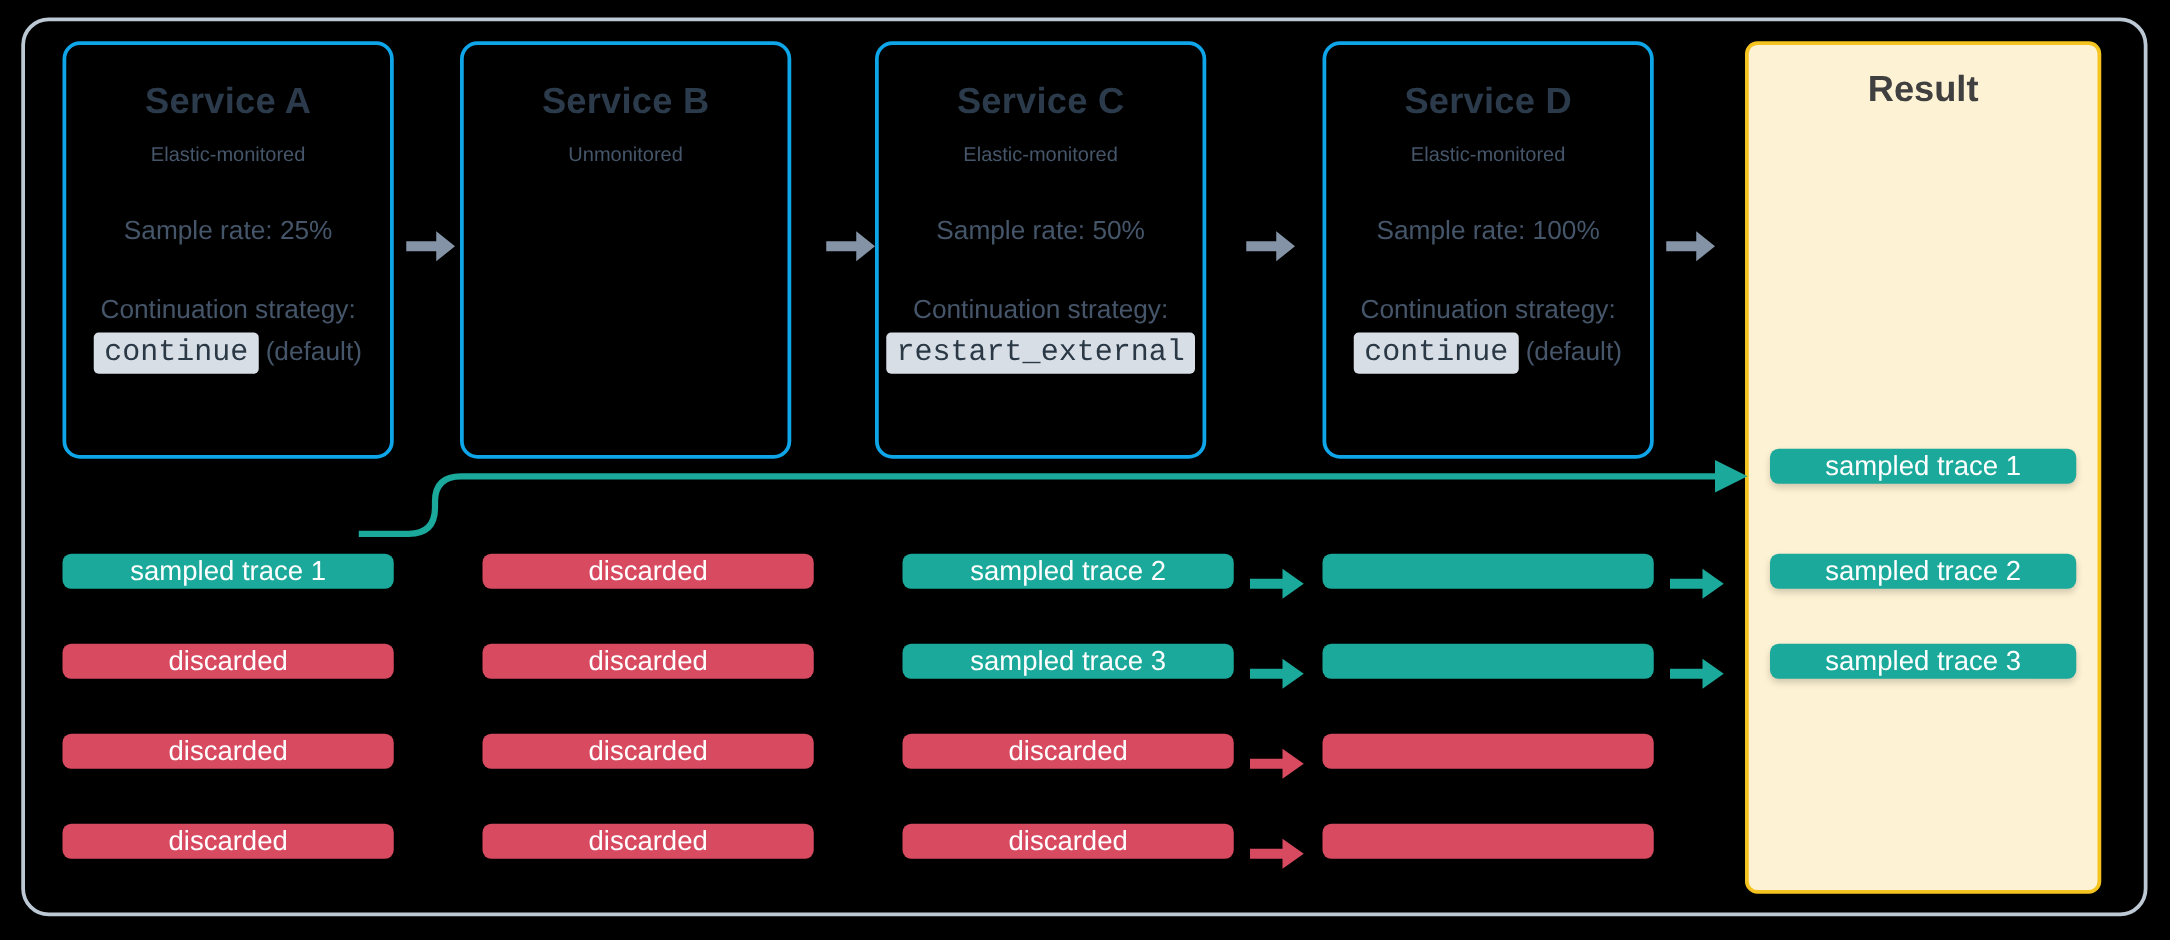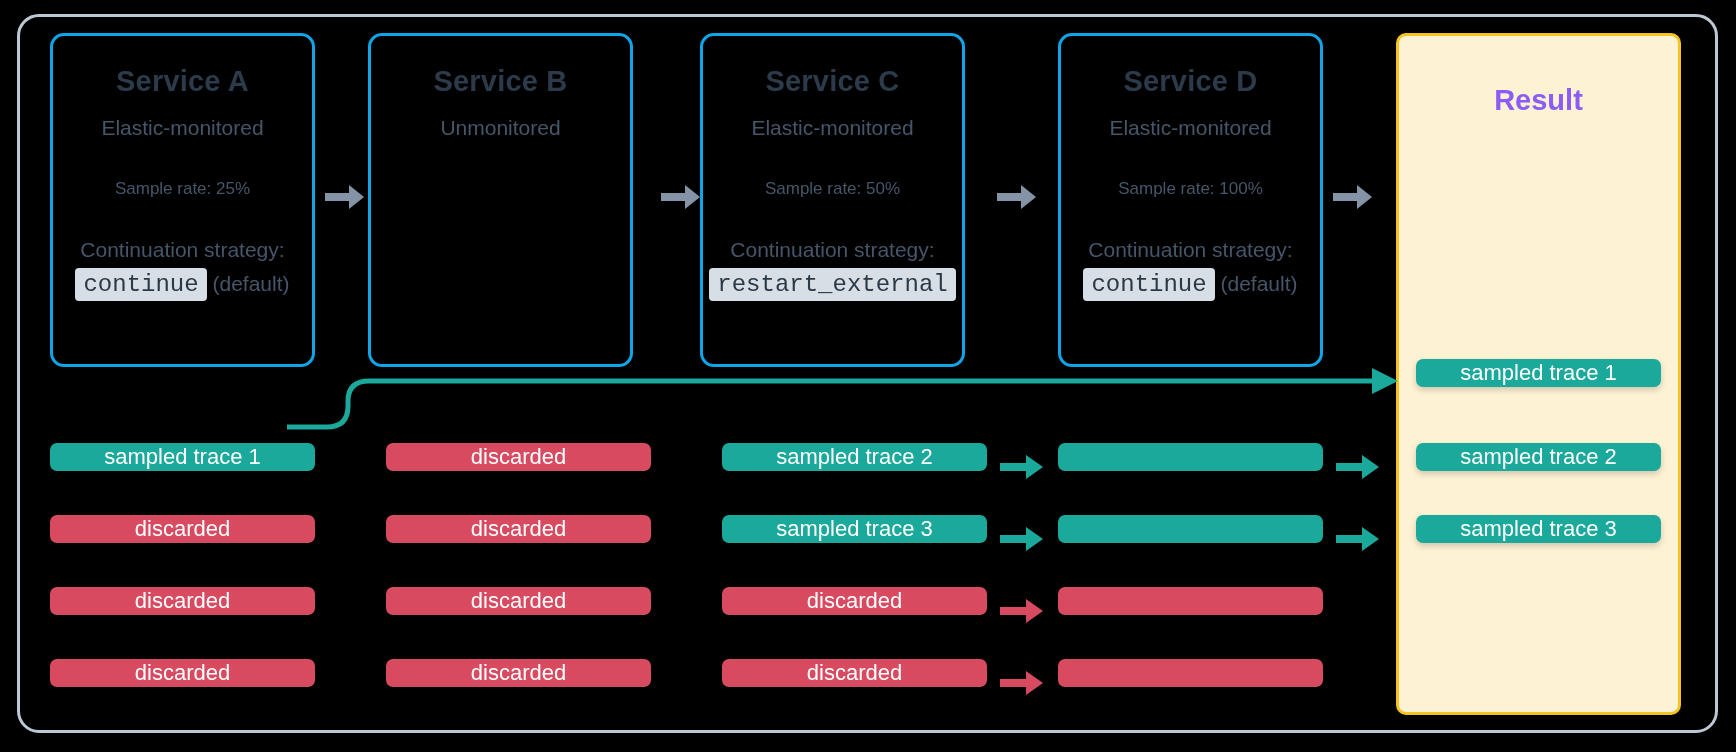--- a/index.html
+++ b/index.html
@@ -15,37 +15,37 @@
   }
 
   
   .svc-card{
     position:absolute;top:33px;width:265px;height:334px;
     border:3px solid #0ea5e9;border-radius:14px;box-sizing:border-box;
     color:#2f3e4e;text-align:center;
     display:flex;flex-direction:column;align-items:center;
   }
   .svc-title{font-size:29px;font-weight:bold;color:#2c3b4b;margin-top:29px;letter-spacing:.2px;}
-  .svc-sub{font-size:21px;color:#46566a;margin-top:18px;}
-  .svc-rate{font-size:17px;color:#46566a;margin-top:39px;}
+  .svc-sub{font-size:16px;color:#46566a;margin-top:18px;}
+  .svc-rate{font-size:21px;color:#46566a;margin-top:39px;}
   .svc-strat{font-size:21px;color:#46566a;margin-top:37px;line-height:1.32;}
   .svc-code-line{margin-top:4px;font-size:21px;color:#46566a;}
   code.chip{
     background:#d8dee5;color:#2b3947;border-radius:4px;
     font-family:"Liberation Mono",monospace;font-size:24px;
     padding:3px 8px;display:inline-block;
   }
 
   
   #result-panel{
     position:absolute;left:1396px;top:33px;width:285px;height:682px;
     background:#fdf2d3;border:3px solid #f5c421;border-radius:10px;box-sizing:border-box;
   }
   #result-title{
-    text-align:center;font-size:29px;font-weight:bold;color:#8b5cf6;margin-top:48px;
+    text-align:center;font-size:29px;font-weight:bold;color:#404040;margin-top:20px;
   }
 
   
   .svc-arrow{position:absolute;top:184px;width:40px;height:26px;}
 
   
   .bar{
     position:absolute;height:28px;border-radius:7px;box-sizing:border-box;
     display:flex;align-items:center;justify-content:center;
     color:#ffffff;font-size:22px;

